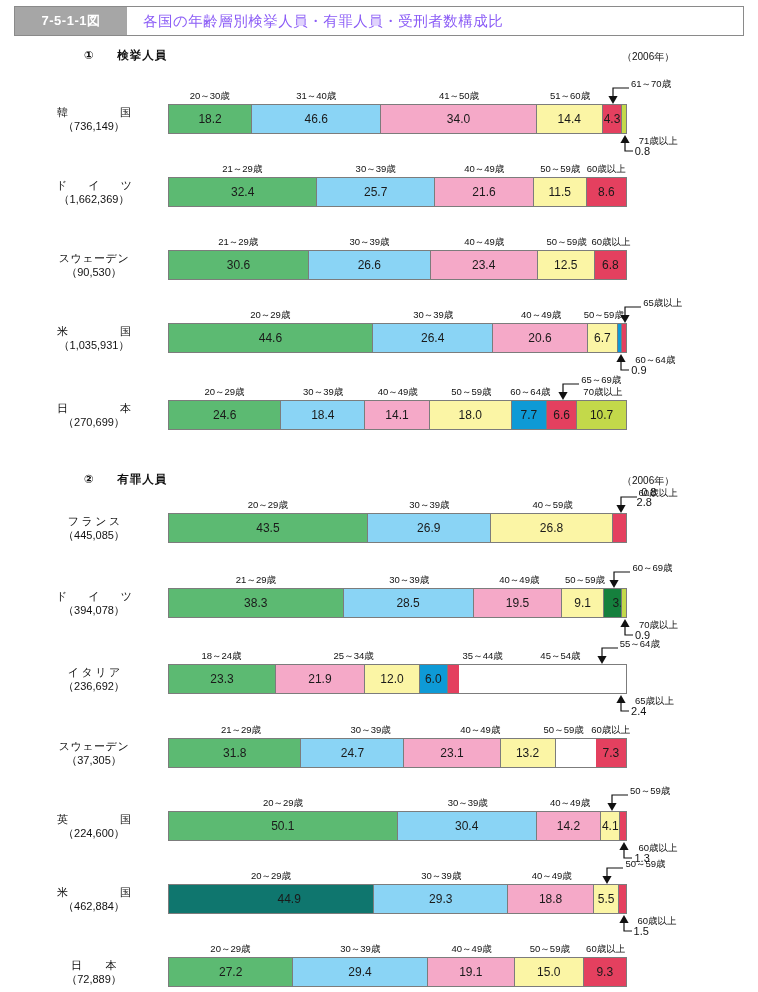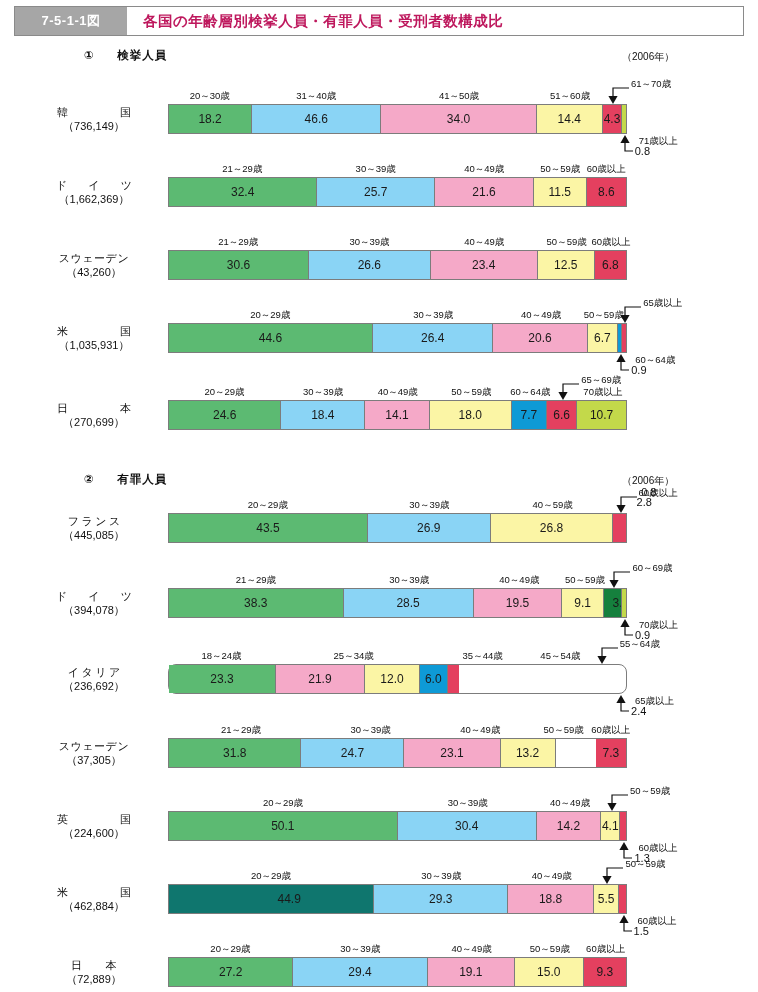--- a/index.html
+++ b/index.html
@@ -34,22 +34,22 @@
     align-items: center;
     justify-content: center;
     letter-spacing: 0.5px;
   }
   .fig-title {
     flex: 1;
     display: flex;
     align-items: center;
     padding-left: 16px;
     font-size: 14.5px;
-    font-weight: bold;
-    color: #be185d;
+    font-weight: normal;
+    color: #8b5cf6;
     letter-spacing: 0.5px;
   }
 
   
   .section-head {
     position: absolute;
     font-size: 11.5px;
     font-weight: bold;
     color: #111;
     letter-spacing: 1px;
@@ -202,21 +202,21 @@
       <div class="seg" style="width:39.474px;background:#e4405f;">8.6</div>
     </div>
     <div class="seglabel" style="left:242.358px; top:163px;">21～29歳</div>
     <div class="seglabel" style="left:375.6975px; top:163px;">30～39歳</div>
     <div class="seglabel" style="left:484.251px; top:163px;">40～49歳</div>
     <div class="seglabel" style="left:560.2155px; top:163px;">50～59歳</div>
     <div class="seglabel" style="left:606.3449999999999px; top:163px;">60歳以上</div>
     <div class="row" style="top:0;">
       <div class="row-label" style="top:251px;">
         <span class="country ">スウェーデン</span>
-        <span class="count">（43,260）</span>
+        <span class="count">（90,530）</span>
       </div>
     </div>
     <div class="bar" style="top:250px;">
       <div class="seg" style="width:140.454px;background:#5cba72;">30.6</div>
       <div class="seg" style="width:122.09400000000001px;background:#8ad4f5;">26.6</div>
       <div class="seg" style="width:107.40599999999999px;background:#f5a9c8;">23.4</div>
       <div class="seg" style="width:57.375px;background:#fbf5a5;">12.5</div>
       <div class="seg" style="width:31.212px;background:#e4405f;">6.8</div>
     </div>
     <div class="seglabel" style="left:238.227px; top:236px;">21～29歳</div>
@@ -329,21 +329,21 @@
       <polygon points="2,0 -2.6,8 6.6,8"></polygon>
     </svg>
     <div class="callout" style="left:638.9345px; top:619px;">70歳以上</div>
     <div class="callout callout-val" style="left:634.9345px; top:630px;">0.9</div>
     <div class="row" style="top:0;">
       <div class="row-label" style="top:665px;">
         <span class="country spaced3">イタリア</span>
         <span class="count">（236,692）</span>
       </div>
     </div>
-    <div class="bar" style="top:664px;border-radius:8px;">
+    <div class="bar" style="top:664px;">
       <div class="seg" style="width:106.947px;background:#5cba72;">23.3</div>
       <div class="seg" style="width:89px;background:#f5a9c8;">21.9</div>
       <div class="seg" style="width:55.08px;background:#fbf5a5;">12.0</div>
       <div class="seg" style="width:27.54px;background:#0e9ad6;">6.0</div>
       <div class="seg" style="width:11.015999999999998px;background:#e4405f;"></div>
     </div>
     <div class="seglabel" style="left:221.4735px; top:650px;">18～24歳</div>
     <div class="seglabel" style="left:353.6655px; top:650px;">25～34歳</div>
     <div class="seglabel" style="left:482.6445px; top:650px;">35～44歳</div>
     <div class="seglabel" style="left:560.4449999999999px; top:650px;">45～54歳</div>

